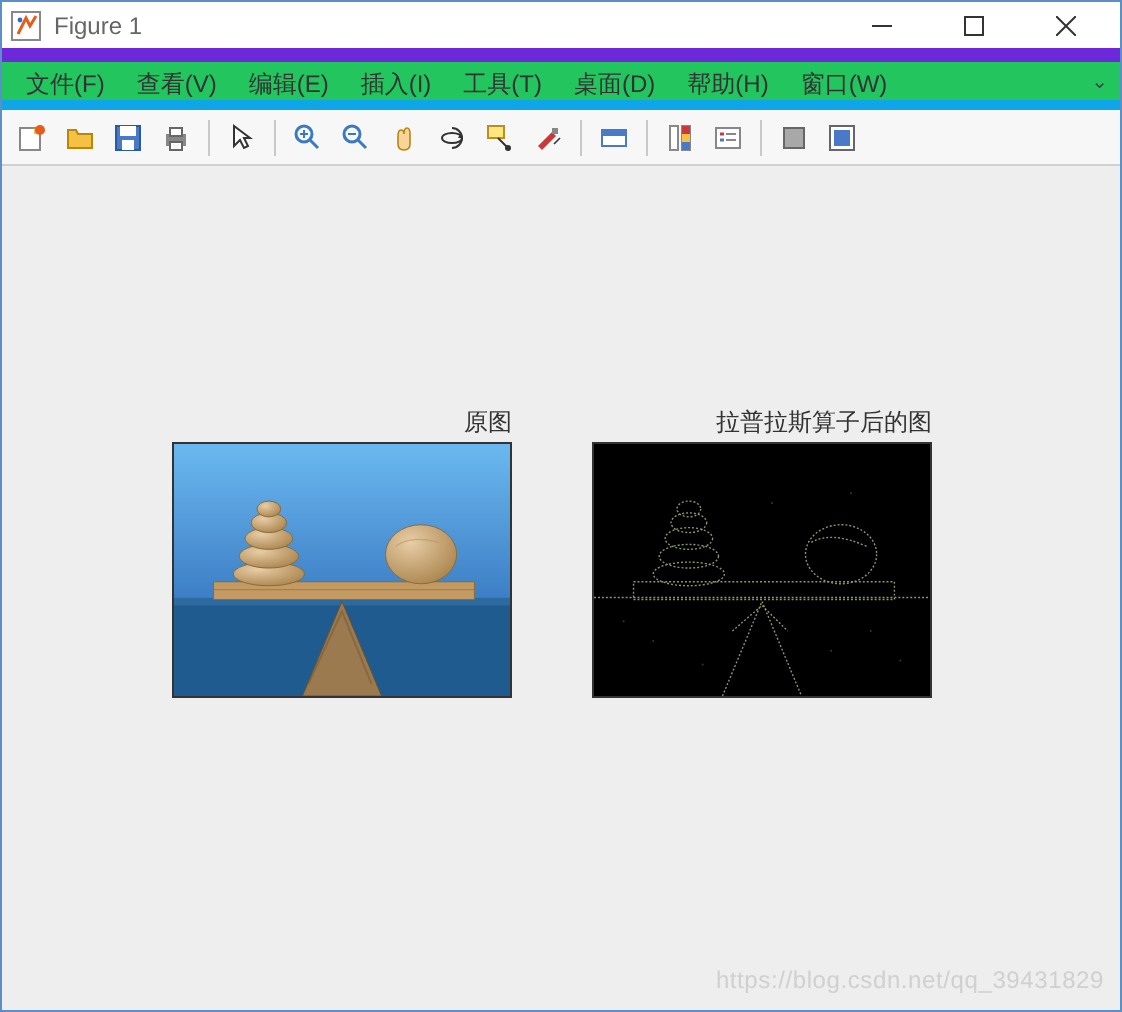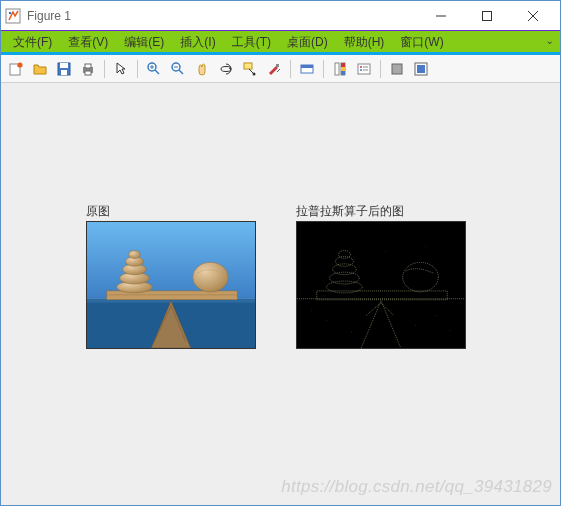--- a/index.html
+++ b/index.html
@@ -1,33 +1,33 @@
 <!DOCTYPE html>
 <html><head>
 <meta charset="utf-8">
 <style>
 * { margin: 0; padding: 0; box-sizing: border-box; font-family: "Microsoft YaHei", Arial, sans-serif; }
 body { width: 561px; height: 506px; background: #fff; overflow: hidden; border: 1px solid #5a8fc7; position: relative; }
-.titlebar { height: 30px; background: #fff; display: flex; align-items: center; padding: 0 4px; border-bottom: 1px solid #6d28d9; }
+.titlebar { height: 30px; background: #fff; display: flex; align-items: center; padding: 0 4px; border-bottom: 7px solid #6d28d9; }
 .app-icon { width: 16px; height: 16px; margin-right: 6px; position: relative; }
 .app-icon svg { width: 16px; height: 16px; }
 .title-text { font-size: 12px; color: #666; flex: 1; }
 .win-controls { display: flex; }
 .win-btn { width: 46px; height: 28px; display: flex; align-items: center; justify-content: center; color: #555; font-size: 11px; }
 .win-btn svg { width: 10px; height: 10px; }
-.menubar { height: 24px; background: #84cc16; display: flex; padding: 0 4px; border-bottom: 3px solid #0ea5e9; position: relative; }
+.menubar { height: 24px; background: #22c55e; display: flex; padding: 0 4px; border-bottom: 5px solid #0ea5e9; position: relative; }
 .menu-item { padding: 3px 8px; font-size: 12px; color: #333; }
 .menu-dropdown { position: absolute; right: 6px; top: 4px; font-size: 10px; color: #444; }
 .toolbar { height: 28px; background: #f7f7f7; display: flex; align-items: center; padding: 0 4px; border-bottom: 1px solid #d0d0d0; gap: 2px; }
 .tool-btn { width: 22px; height: 22px; display: flex; align-items: center; justify-content: center; position: relative; }
 .tool-sep { width: 1px; height: 18px; background: #c8c8c8; margin: 0 3px; }
 .canvas-area { width: 100%; height: calc(100% - 82px); background: #eeeeee; position: relative; }
-.subplot-title { position: absolute; font-size: 12px; color: #333; text-align: left; width: 170px; }
+.subplot-title { position: absolute; font-size: 12px; color: #333; text-align: right; width: 170px; }
 .subplot { position: absolute; border: 1px solid #333; }
-.watermark { position: absolute; bottom: 8px; right: 8px; font-size: 17px; color: #d0d0d0; letter-spacing: .3px; font-style: italic; }
+.watermark { position: absolute; bottom: 8px; right: 8px; font-size: 12px; color: #d0d0d0; letter-spacing: .3px; }
 </style>
 </head>
 <body>
 
 <div class="titlebar">
   <span class="app-icon">
     <svg viewBox="0 0 16 16">
         <rect x="1" y="1" width="14" height="14" fill="#fff" stroke="#888" stroke-width="1"></rect>
         <path d="M4 12 L8 4 L10 8 L13 3" stroke="#e85b1a" stroke-width="1.5" fill="none"></path>
         <circle cx="5" cy="5" r="1.2" fill="#2a6fc9"></circle>

